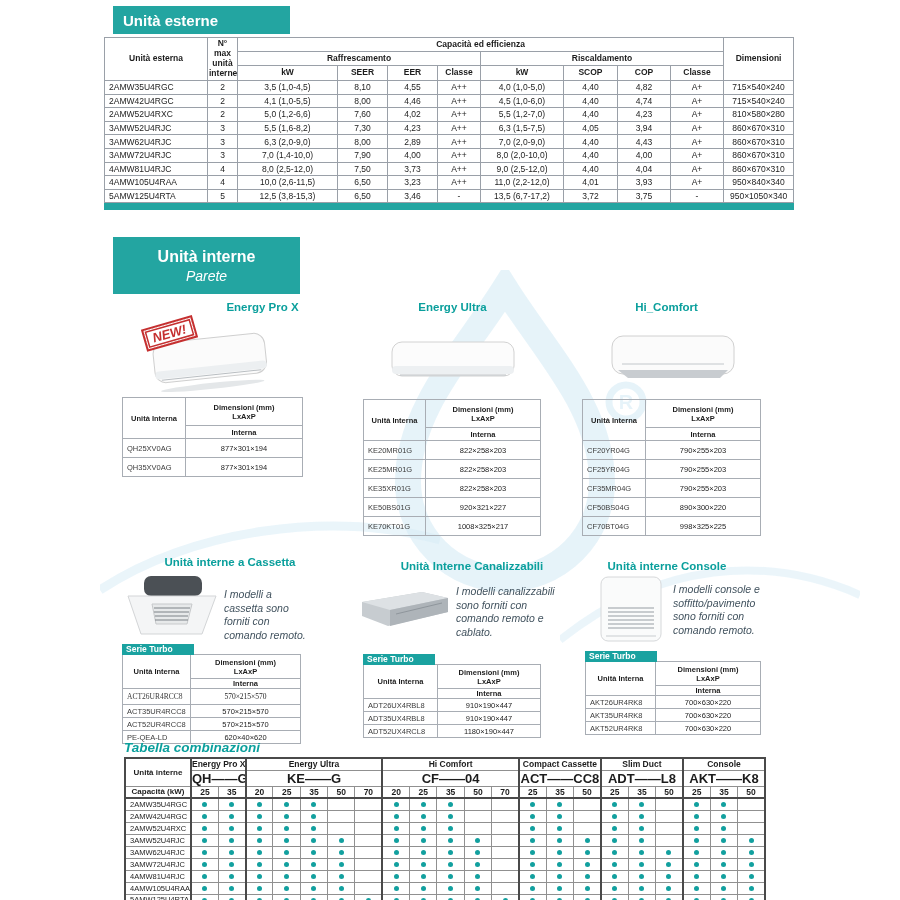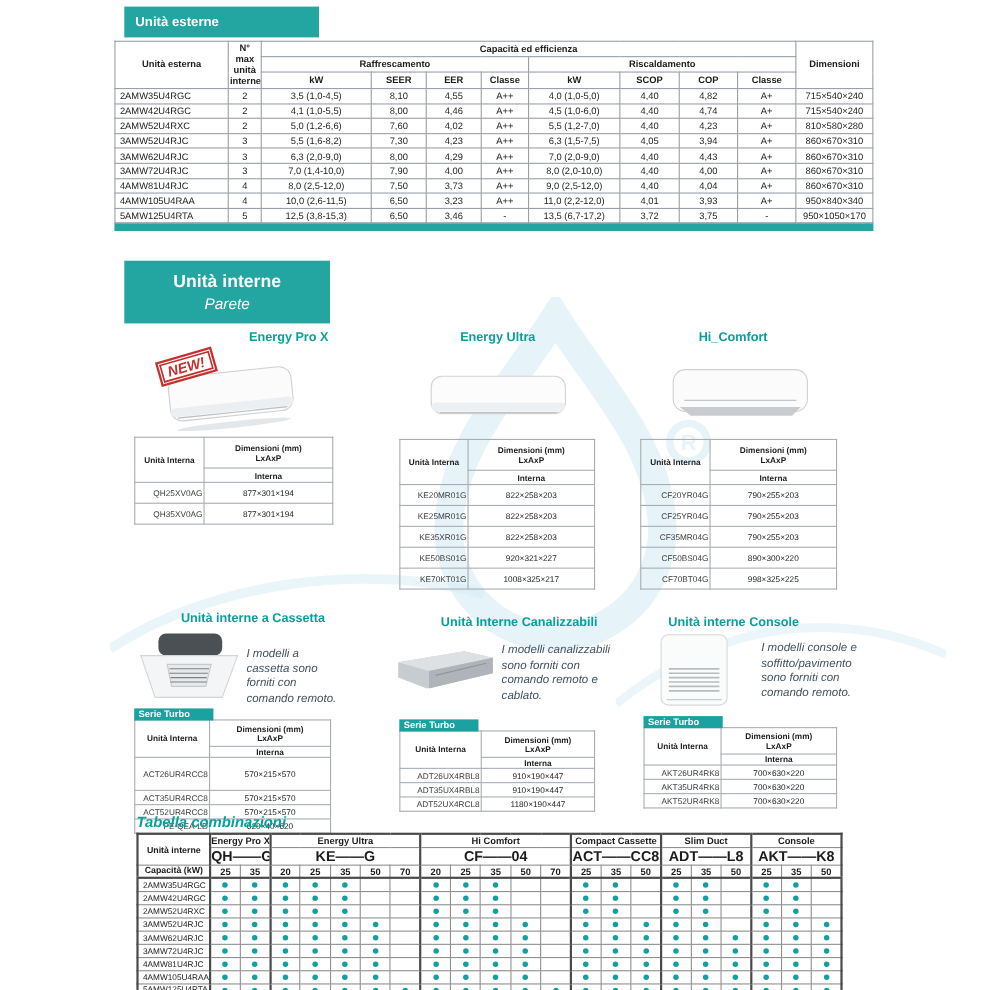--- a/index.html
+++ b/index.html
@@ -3,21 +3,21 @@
 <meta charset="utf-8">
 <style>
   html,body{margin:0;padding:0;}
   body{font-family:"Liberation Sans",sans-serif;color:#1c1c1c;}
   .page{position:relative;width:900px;height:900px;background:#ffffff;overflow:hidden;}
   .layer{position:absolute;z-index:1;}
   .deco{position:absolute;z-index:0;}
 
   
   .badge{background:#23a5a1;color:#fff;display:flex;flex-direction:column;justify-content:center;}
-  #badge-outdoor{left:113px;top:6px;width:167px;height:28px;font-size:12px;font-weight:bold;padding-left:10px;}
+  #badge-outdoor{left:113px;top:6px;width:167px;height:28px;font-size:15px;font-weight:bold;padding-left:10px;}
   #badge-indoor{left:113px;top:237px;width:187px;height:57px;text-align:center;}
   #badge-indoor .l1{font-size:16px;font-weight:bold;}
   #badge-indoor .l2{font-size:14px;font-style:italic;margin-top:2px;}
 
   
   #outdoor-table{left:104px;top:37px;}
   table{border-collapse:collapse;background:transparent;}
   #outdoor-table table{table-layout:fixed;width:689px;border:1.5px solid #7a7f87;}
   #outdoor-table th,#outdoor-table td{border:1px solid #9aa0a8;font-size:8.5px;text-align:center;padding:0 1px;overflow:hidden;white-space:nowrap;}
   #outdoor-table th{font-weight:bold;white-space:normal;line-height:1.15;}
@@ -29,21 +29,21 @@
   #outdoor-teal-bar{left:104px;top:203px;width:690px;height:7px;background:#23a5a1;}
 
   
   .ptitle{position:absolute;z-index:1;width:165px;text-align:center;font-size:11.5px;font-weight:bold;color:#0a9f9c;}
 
   
   .spec{position:absolute;z-index:1;}
   .spec table{table-layout:fixed;border:1px solid #9aa0a8;}
   .spec th,.spec td{border:1px solid #a8adb4;font-size:7.5px;text-align:center;padding:0 1px;line-height:1.2;overflow:hidden;white-space:nowrap;}
   .spec th{font-weight:bold;white-space:normal;}
-  .spec .code{color:#3c3c3c;text-align:right;padding-left:4px;}
+  .spec .code{color:#3c3c3c;text-align:left;padding-left:4px;}
   .serie-bar{position:absolute;z-index:2;background:#1aa2a0;color:#fff;font-size:8.5px;font-weight:bold;line-height:11px;padding-left:4px;}
 
   
   .stitle{position:absolute;z-index:1;text-align:center;font-size:11.5px;font-weight:bold;color:#0a9f9c;}
   .sdesc{position:absolute;z-index:1;font-size:10.5px;font-style:italic;color:#41525e;line-height:1.3;}
 
   
   #combo-title{left:124px;top:740px;font-size:13.5px;font-weight:bold;color:#0a9f9c;font-style:italic;}
   #combo-table{left:124px;top:757px;}
   #combo-table table{table-layout:fixed;width:642px;border:2px solid #4a4a4a;}
@@ -172,21 +172,21 @@
             <td class="">4,05</td>
             <td class="">3,94</td>
             <td class="">A+</td>
             <td class="">860×670×310</td>
           </tr>
           <tr>
             <td class="cl">3AMW62U4RJC</td>
             <td class="">3</td>
             <td class="">6,3 (2,0-9,0)</td>
             <td class="">8,00</td>
-            <td class="">4,29</td>
+            <td class="">2,89</td>
             <td class="">A++</td>
             <td class="">7,0 (2,0-9,0)</td>
             <td class="">4,40</td>
             <td class="">4,43</td>
             <td class="">A+</td>
             <td class="">860×670×310</td>
           </tr>
           <tr>
             <td class="cl">3AMW72U4RJC</td>
             <td class="">3</td>
@@ -230,21 +230,21 @@
             <td class="cl">5AMW125U4RTA</td>
             <td class="">5</td>
             <td class="">12,5 (3,8-15,3)</td>
             <td class="">6,50</td>
             <td class="">3,46</td>
             <td class="">-</td>
             <td class="">13,5 (6,7-17,2)</td>
             <td class="">3,72</td>
             <td class="">3,75</td>
             <td class="">-</td>
-            <td class="">950×1050×170</td>
+            <td class="">950×1050×340</td>
           </tr>
         </tbody>
     </table>
   </div>
   <div class="layer" id="outdoor-teal-bar"></div>
 
   <div class="badge layer" id="badge-indoor">
     <span class="l1">Unità interne</span>
     <span class="l2">Parete</span>
   </div>
@@ -409,40 +409,40 @@
       <line x1="12" y1="42" x2="58" y2="42"></line>
         <line x1="12" y1="46" x2="58" y2="46"></line>
       <line x1="12" y1="50" x2="58" y2="50"></line>
         <line x1="12" y1="54" x2="58" y2="54"></line>
     </g>
     <line x1="10" y1="62" x2="60" y2="62" stroke="#c9cdd0"></line>
   </svg>
 
   <div class="sdesc" style="left:224px;top:588px;width:86px;">I modelli a cassetta sono forniti con comando remoto.</div>
   <div class="sdesc" style="left:456px;top:585px;width:112px;">I modelli canalizzabili sono forniti con comando remoto e cablato.</div>
-  <div class="sdesc" style="left:692px;top:583px;width:102px;">I modelli console e soffitto/pavimento sono forniti con comando remoto.</div>
+  <div class="sdesc" style="left:673px;top:583px;width:102px;">I modelli console e soffitto/pavimento sono forniti con comando remoto.</div>
 
   <div class="serie-bar" style="left:122px;top:644px;width:68px;height:11px;">Serie Turbo</div>
   <div class="spec" style="left:122px;top:654px;">
     <table style="width:178px;">
       <colgroup>
           <col style="width:68px">
           <col style="width:110px">
         </colgroup>
       <thead>
         <tr style="height:24px;">
           <th rowspan="2">Unità Interna</th>
           <th><span>Dimensioni (mm)</span><br><span>LxAxP</span></th>
         </tr>
         <tr style="height:10px;">
             <th>Interna</th>
           </tr>
       </thead>
       <tbody>
-          <tr style="height: 30px;">
+          <tr style="height: 16px; font-family: Liberation Serif, serif;">
             <td class="code">ACT26UR4RCC8</td>
             <td>570×215×570</td>
           </tr>
           <tr style="height: 13px;">
             <td class="code">ACT35UR4RCC8</td>
             <td>570×215×570</td>
           </tr>
           <tr style="height: 13px; padding-left: 20px;">
             <td class="code">ACT52UR4RCC8</td>
             <td>570×215×570</td>

